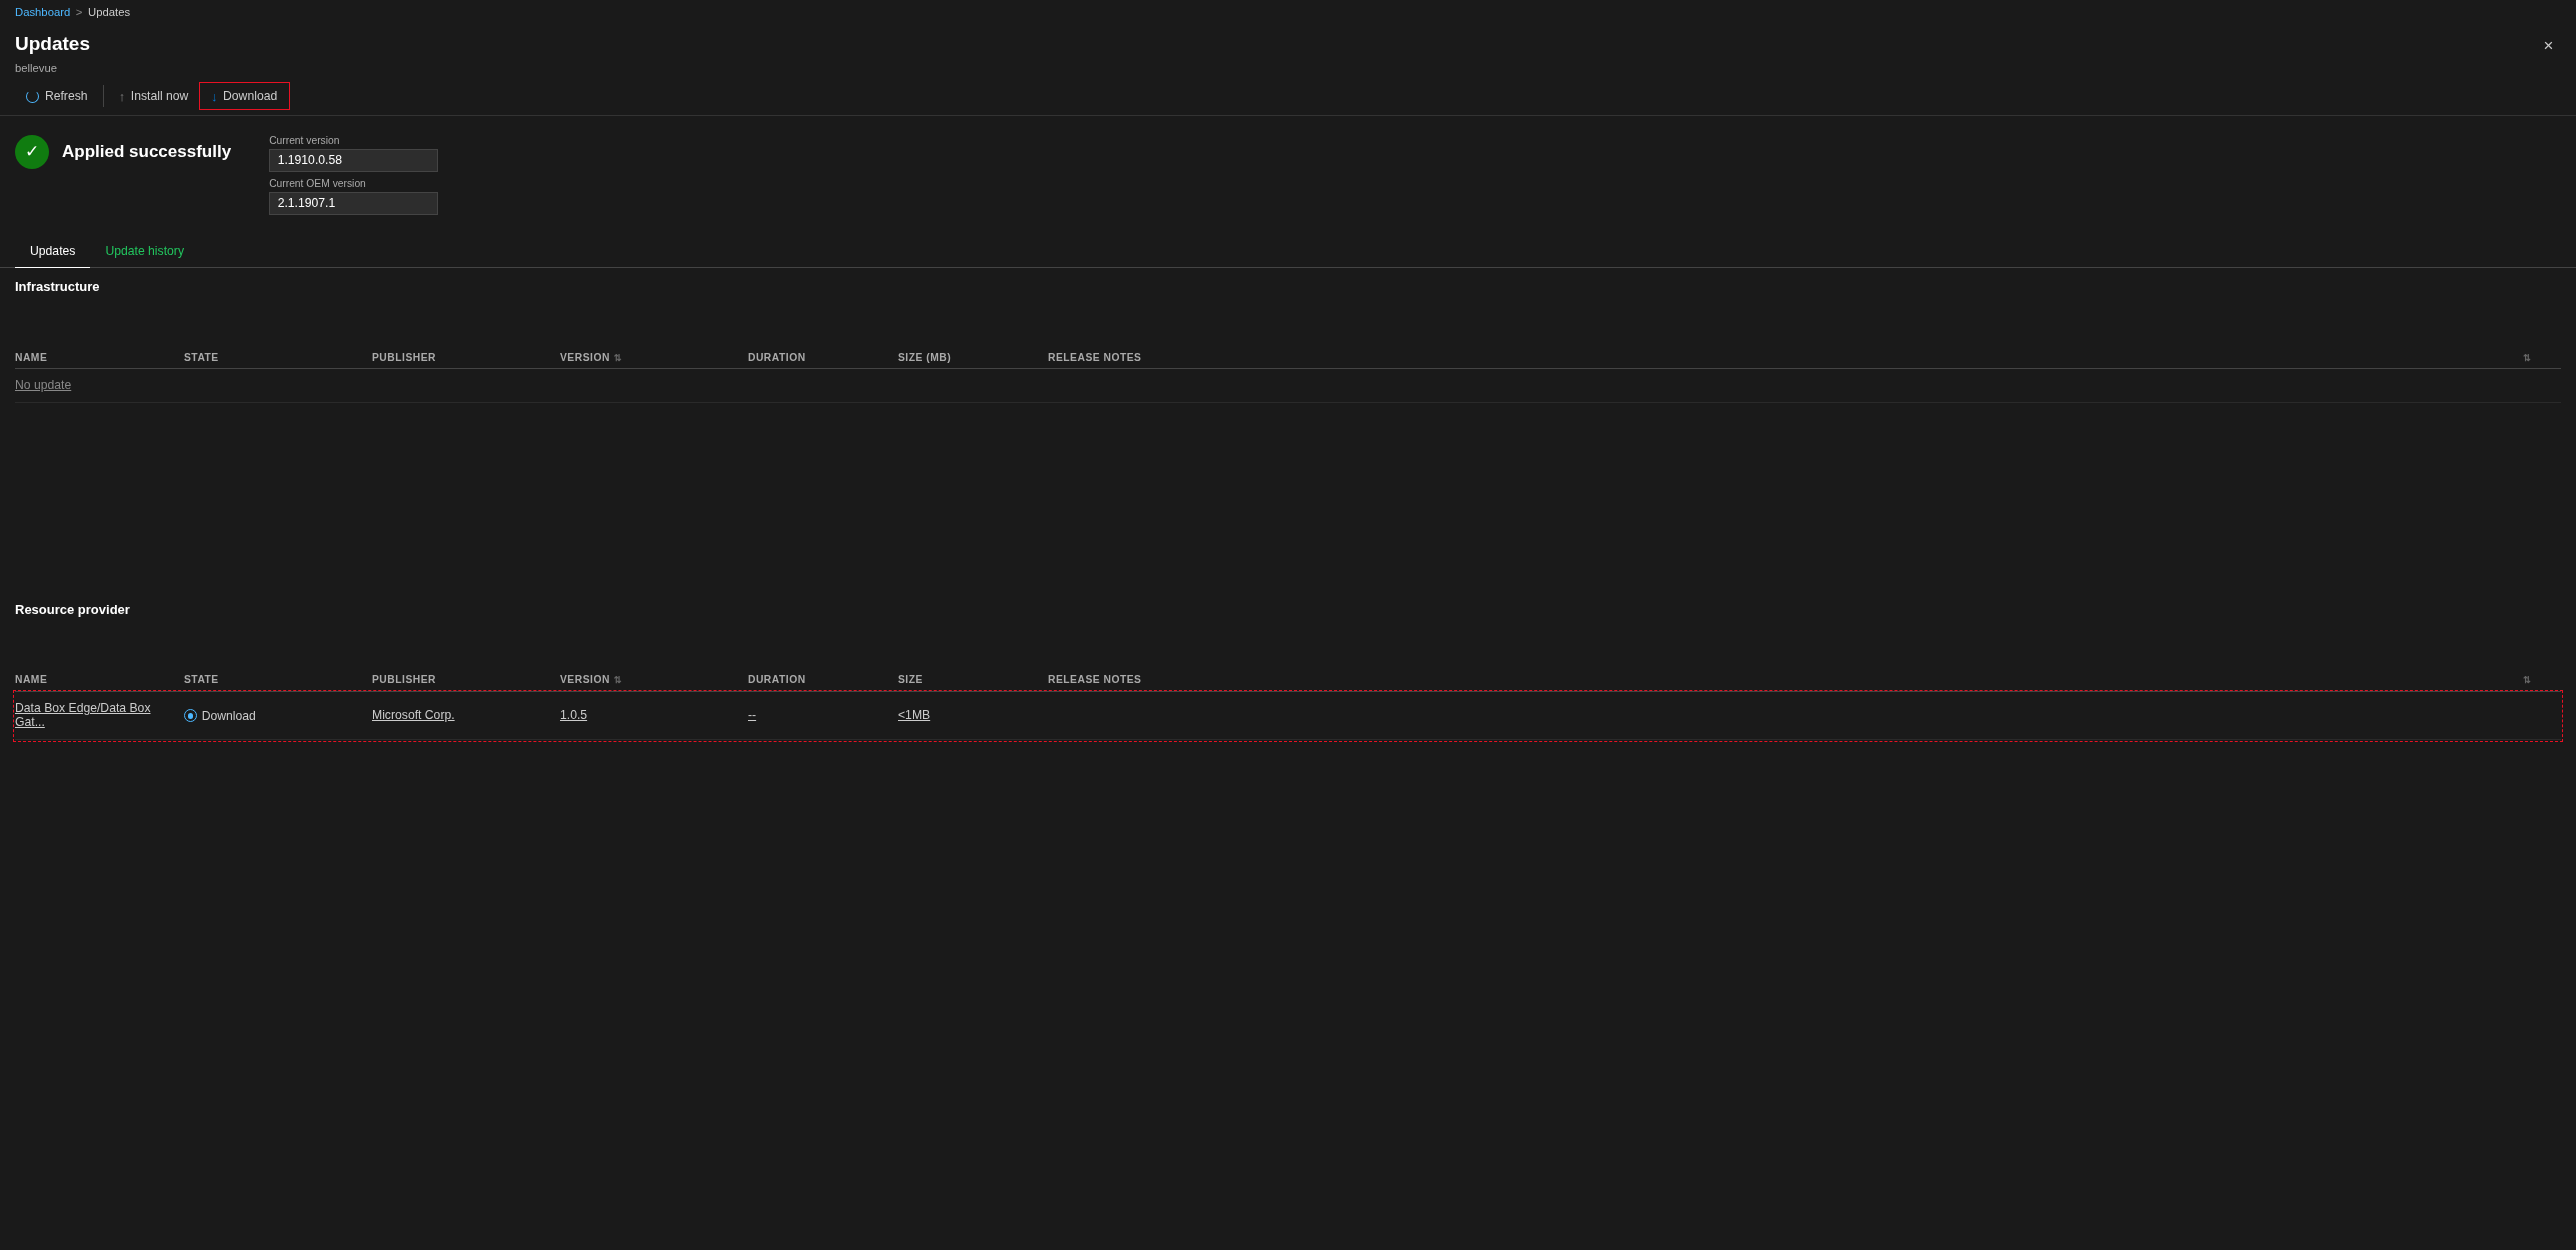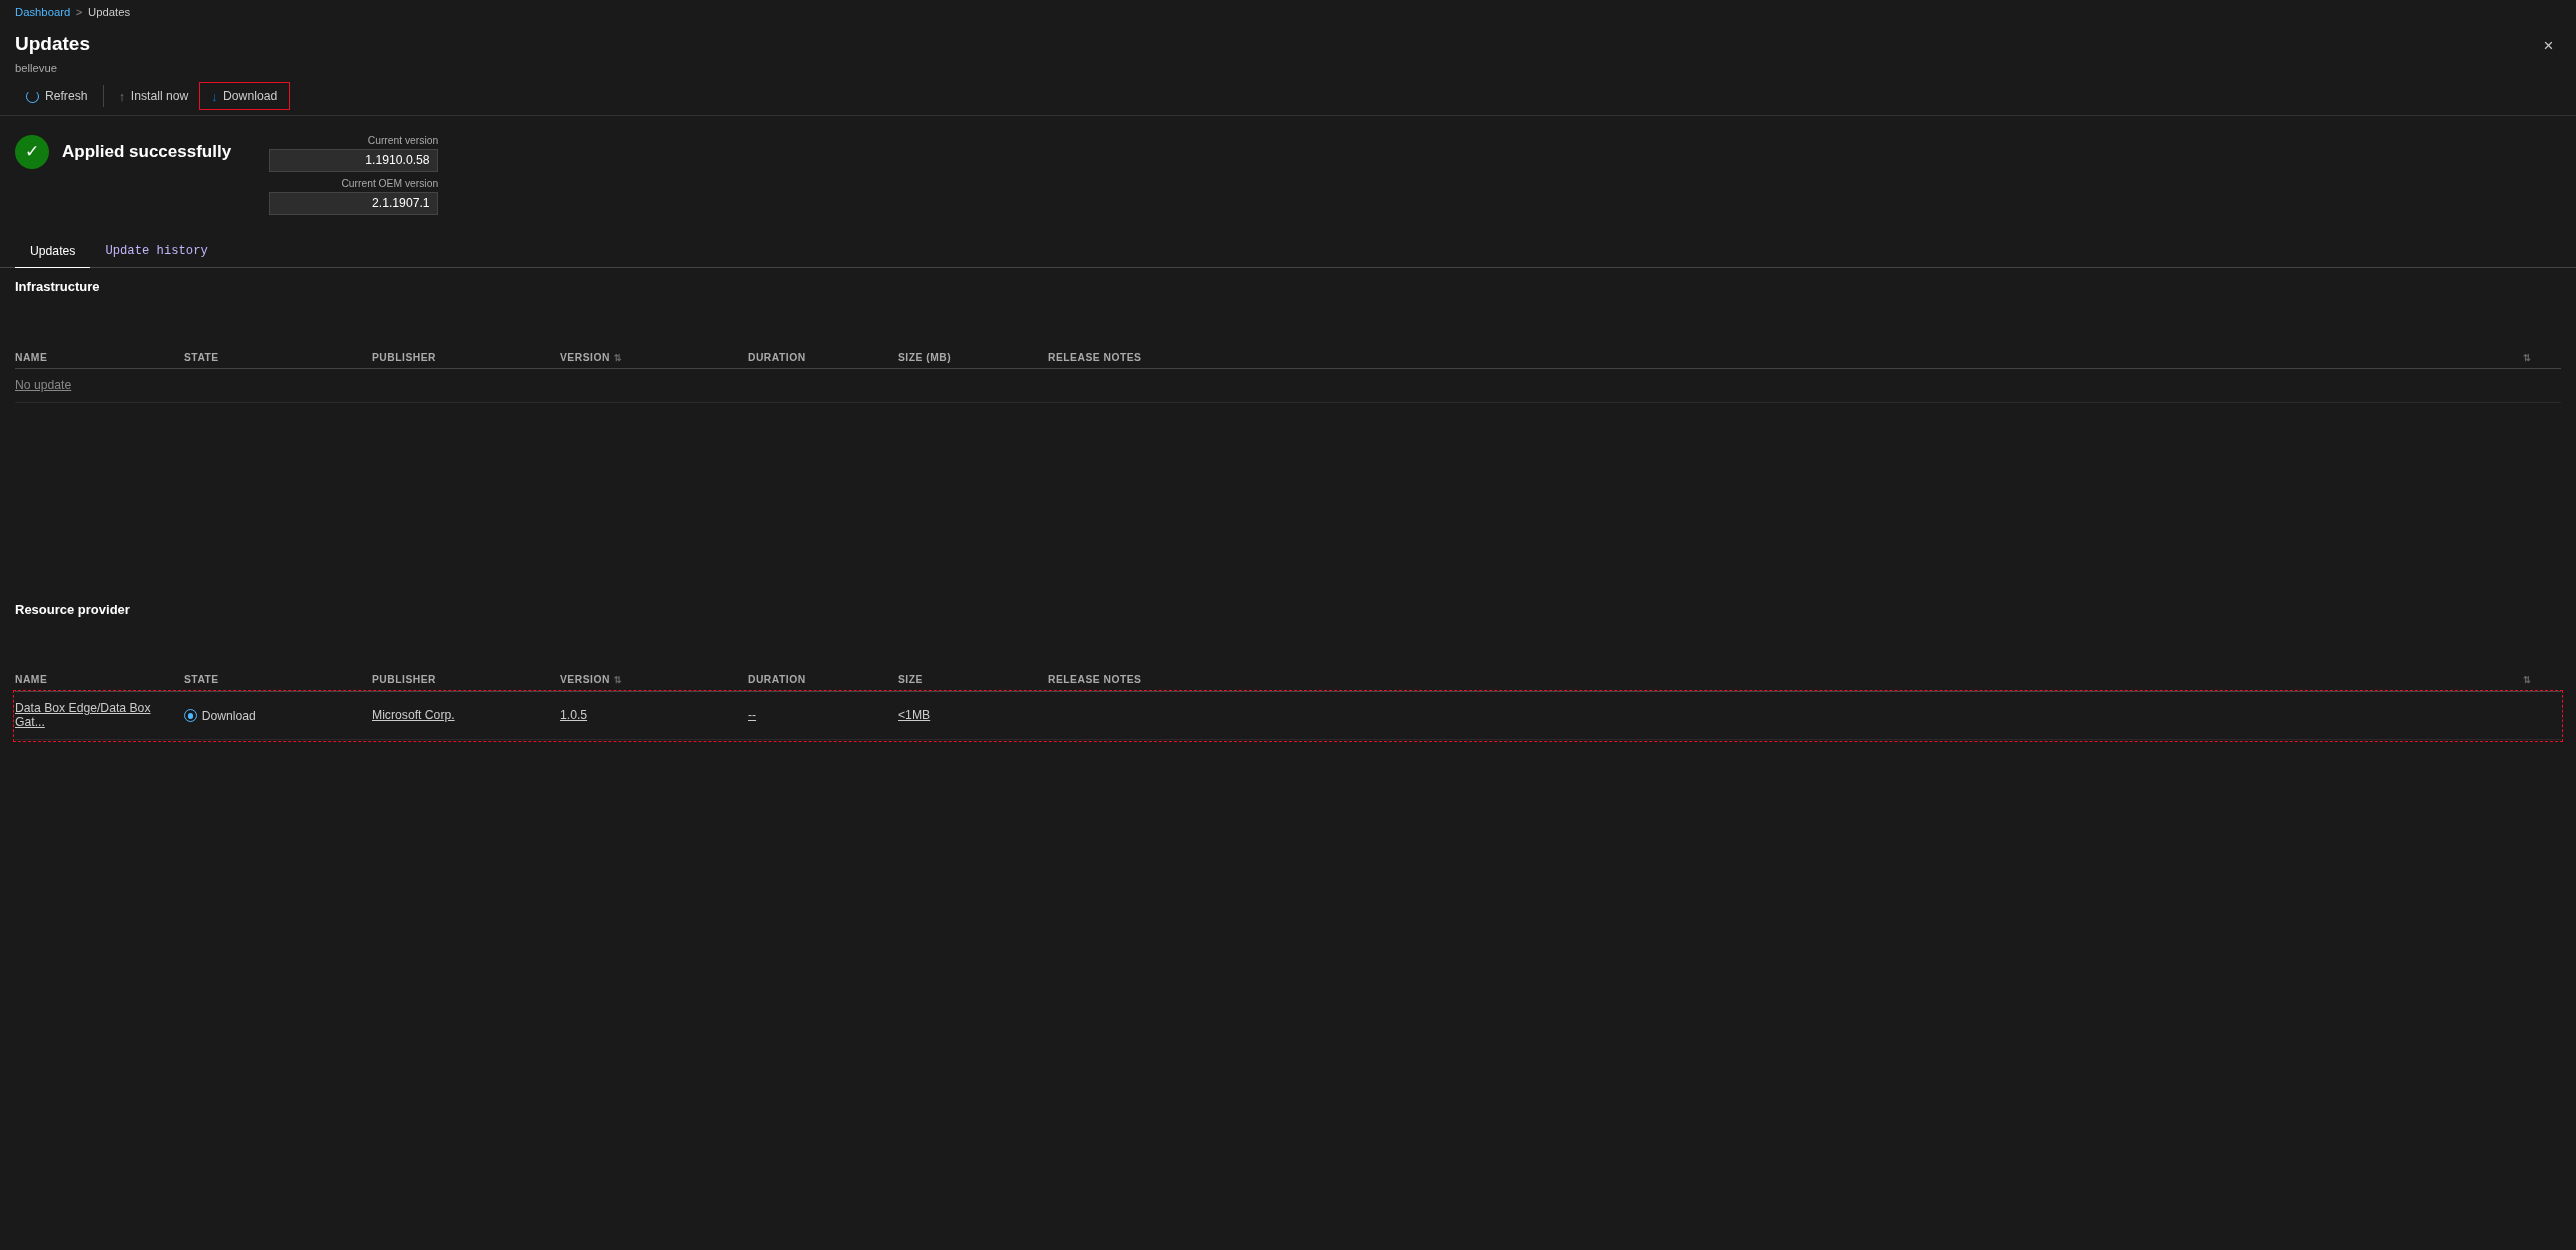--- a/index.html
+++ b/index.html
@@ -169,22 +169,21 @@
       cursor: pointer;
       border-bottom: 1.9px solid transparent;
       color: #aaaaaa;
       margin-bottom: -0.9px;
     }
     .tab.active {
       color: #ffffff;
       border-bottom: 1.9px solid #ffffff;
     }
     .tab.secondary {
-      color: #c4b5fd;
-      font-family: Liberation Mono, monospace;
+      color: #22c55e;
     }
 
     
     .section-header {
       padding: 11.3px 15px 5.6px 15px;
       font-size: 13px;
       font-weight: 700;
       color: #ffffff;
       background: #1a1a1a;
     }
@@ -302,21 +301,21 @@
     <span style="font-size:13px;color:#0078d4;font-weight:bold;">↓</span>
     <span>Download</span>
   </button>
 </div>
 
 <div class="status-section">
   <div class="status-left">
     <div class="check-circle">✓</div>
     <span class="status-text">Applied successfully</span>
   </div>
-  <div style="display:flex; gap:44px;text-align:right;">
+  <div style="display:flex; gap:44px;">
     <div class="status-fields">
       <div class="field-group">
         <span class="field-label">Current version</span>
         <div class="field-value">1.1910.0.58</div>
       </div>
       <div class="field-group">
         <span class="field-label">Current OEM version</span>
         <div class="field-value">2.1.1907.1</div>
       </div>
     </div>

